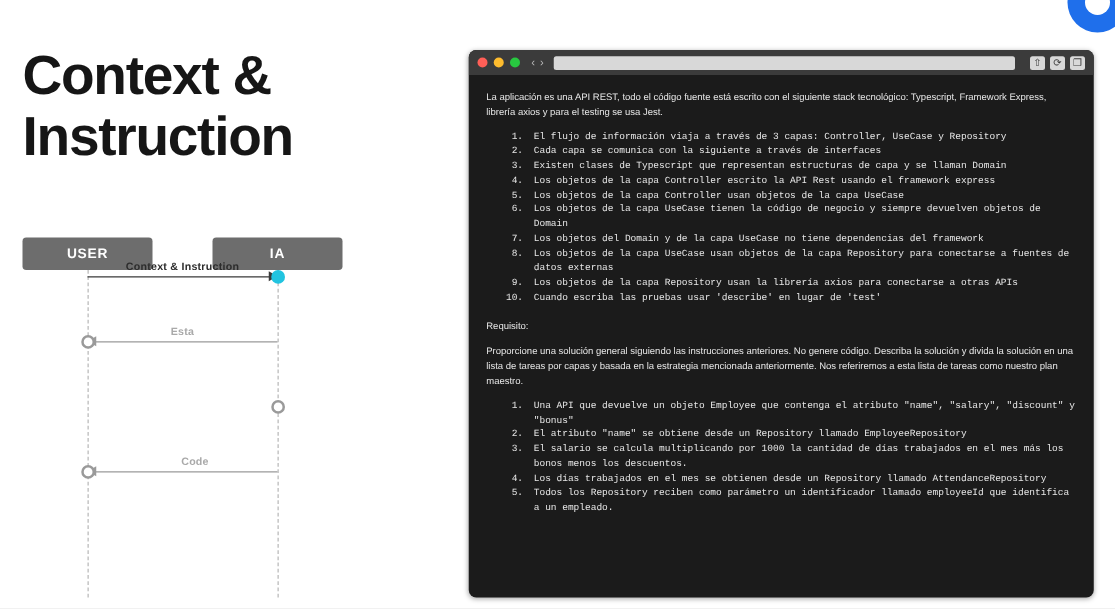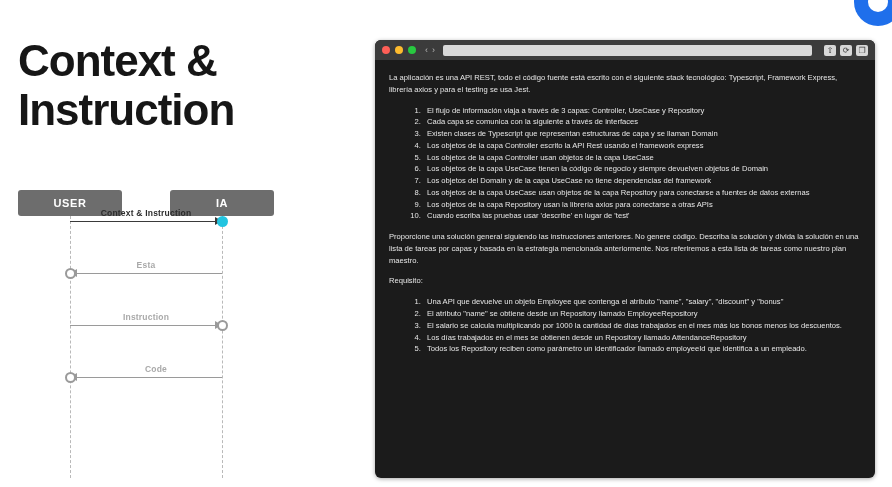--- a/index.html
+++ b/index.html
@@ -185,20 +185,21 @@
   #doc-body {
     padding: 12px 14px 14px 14px;
     color: #e6e6e6;
     font-size: 7.6px;
     line-height: 1.55;
   }
   #doc-body p { margin: 0 0 9px 0; }
   #doc-body ol {
     margin: 0 0 9px 0;
     padding-left: 34px;
+    font-family: Liberation Mono, monospace;
   }
   #doc-body ol li {
     margin: 0;
     padding-left: 4px;
   }
 
   
   #corner-mark {
     position: absolute;
     right: -10px;
@@ -243,25 +244,20 @@
   </div>
   <div class="node node-filled" id="node-context"></div>
 
   <div class="msg" id="msg-plan">
     <div class="label">Esta</div>
     <div class="line"></div>
     <div class="arrow arrow-left"></div>
   </div>
   <div class="node node-hollow" id="node-plan"></div>
 
-  <div class="msg" id="msg-instruction">
-    <div class="label">Instruction</div>
-    <div class="line"></div>
-    <div class="arrow arrow-right"></div>
-  </div>
   <div class="node node-hollow" id="node-instruction"></div>
 
   <div class="msg" id="msg-code">
     <div class="label">Code</div>
     <div class="line"></div>
     <div class="arrow arrow-left"></div>
   </div>
   <div class="node node-hollow" id="node-code"></div>
 
 </div>
@@ -291,22 +287,22 @@
       <li>Existen clases de Typescript que representan estructuras de capa y se llaman Domain</li>
       <li>Los objetos de la capa Controller escrito la API Rest usando el framework express</li>
       <li>Los objetos de la capa Controller usan objetos de la capa UseCase</li>
       <li>Los objetos de la capa UseCase tienen la código de negocio y siempre devuelven objetos de Domain</li>
       <li>Los objetos del Domain y de la capa UseCase no tiene dependencias del framework</li>
       <li>Los objetos de la capa UseCase usan objetos de la capa Repository para conectarse a fuentes de datos externas</li>
       <li>Los objetos de la capa Repository usan la librería axios para conectarse a otras APIs</li>
       <li>Cuando escriba las pruebas usar 'describe' en lugar de 'test'</li>
     </ol>
 
+    <p>Requisito:</p>
     <p>Proporcione una solución general siguiendo las instrucciones anteriores. No genere código. Describa la solución y divida la solución en una lista de tareas por capas y basada en la estrategia mencionada anteriormente. Nos referiremos a esta lista de tareas como nuestro plan maestro.</p>
-    <p>Requisito:</p>
 
 
     <ol>
       <li>Una API que devuelve un objeto Employee que contenga el atributo "name", "salary", "discount" y "bonus"</li>
       <li>El atributo "name" se obtiene desde un Repository llamado EmployeeRepository</li>
       <li>El salario se calcula multiplicando por 1000 la cantidad de días trabajados en el mes más los bonos menos los descuentos.</li>
       <li>Los días trabajados en el mes se obtienen desde un Repository llamado AttendanceRepository</li>
       <li>Todos los Repository reciben como parámetro un identificador llamado employeeId que identifica a un empleado.</li>
     </ol>
 

